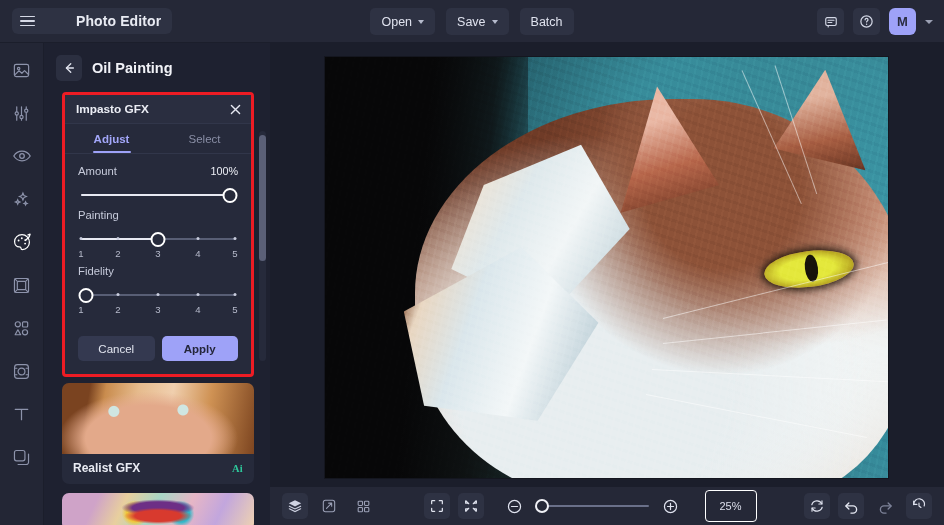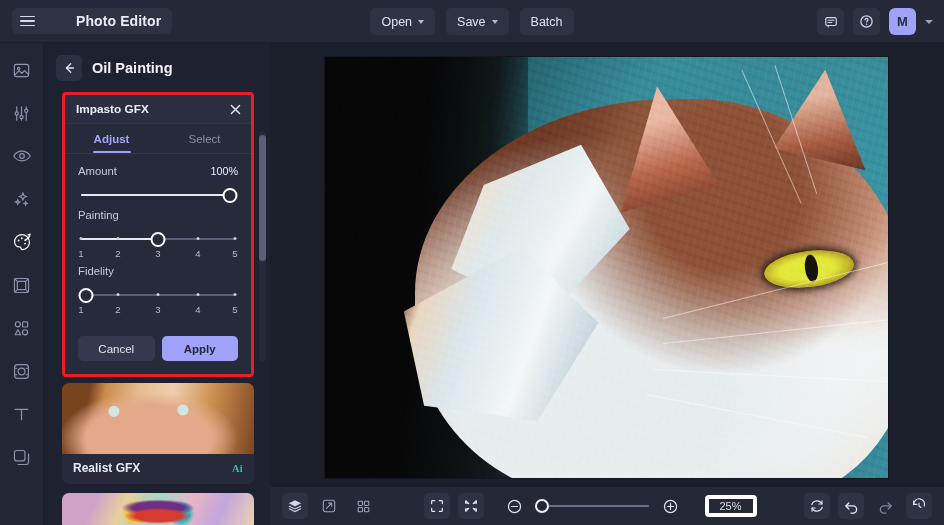--- a/index.html
+++ b/index.html
@@ -275,21 +275,21 @@
     width: 26px; height: 26px; border-radius: 5px;
     display: flex; align-items: center; justify-content: center; cursor: pointer;
   }
   .bicon.filled { background: #2e3243; }
   .zoomwrap { display: flex; align-items: center; gap: 9px; margin-left: 18px; }
   .ztrack { position: relative; width: 112px; height: 14px; display: flex; align-items: center; }
   .ztrack .zline { position: absolute; left: 0; right: 0; height: 1.4px; background: #6a7089; border-radius: 2px; }
   .zthumb { position: absolute; left: 5px; width: 14px; height: 14px; border-radius: 50%;
             border: 2px solid #f0f1f6; background: #252837; transform: translateX(-50%); cursor: pointer; }
   .zoomval {
-    min-width: 52px; height: 22px; border: 4px solid #ffffff; border-radius: 4px;
+    min-width: 52px; height: 32px; border: 1px solid #ffffff; border-radius: 4px;
     display: flex; align-items: center; justify-content: center;
     font-size: 11px; color: #dcdfeb; margin-left: 12px; cursor: pointer;
   }
   .spacer { flex: 1; }
 </style>
 </head>
 <body>
 
 <div id="app">
 

